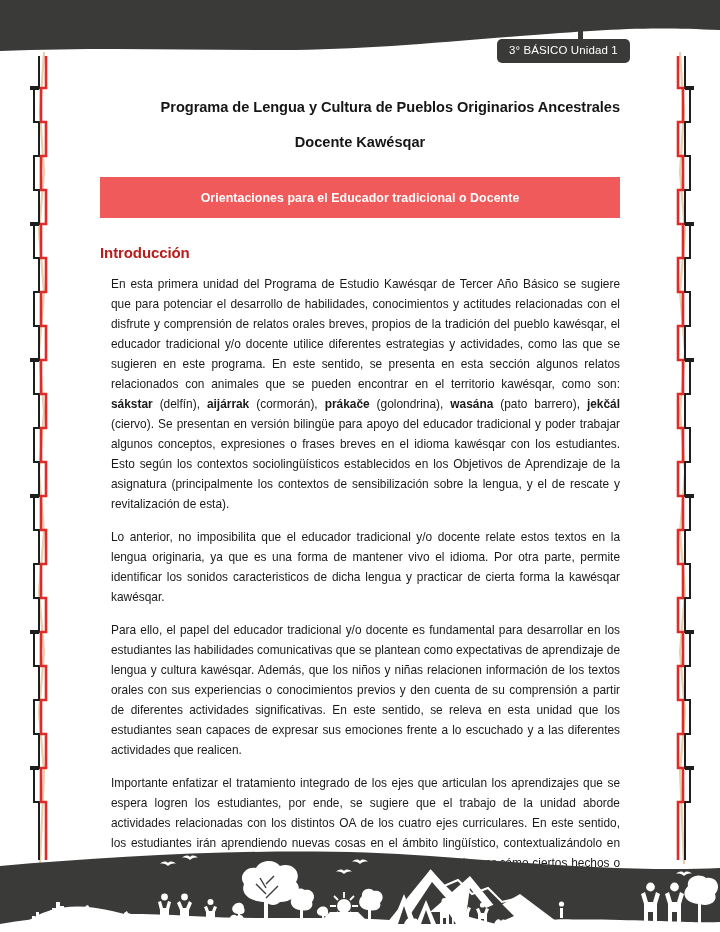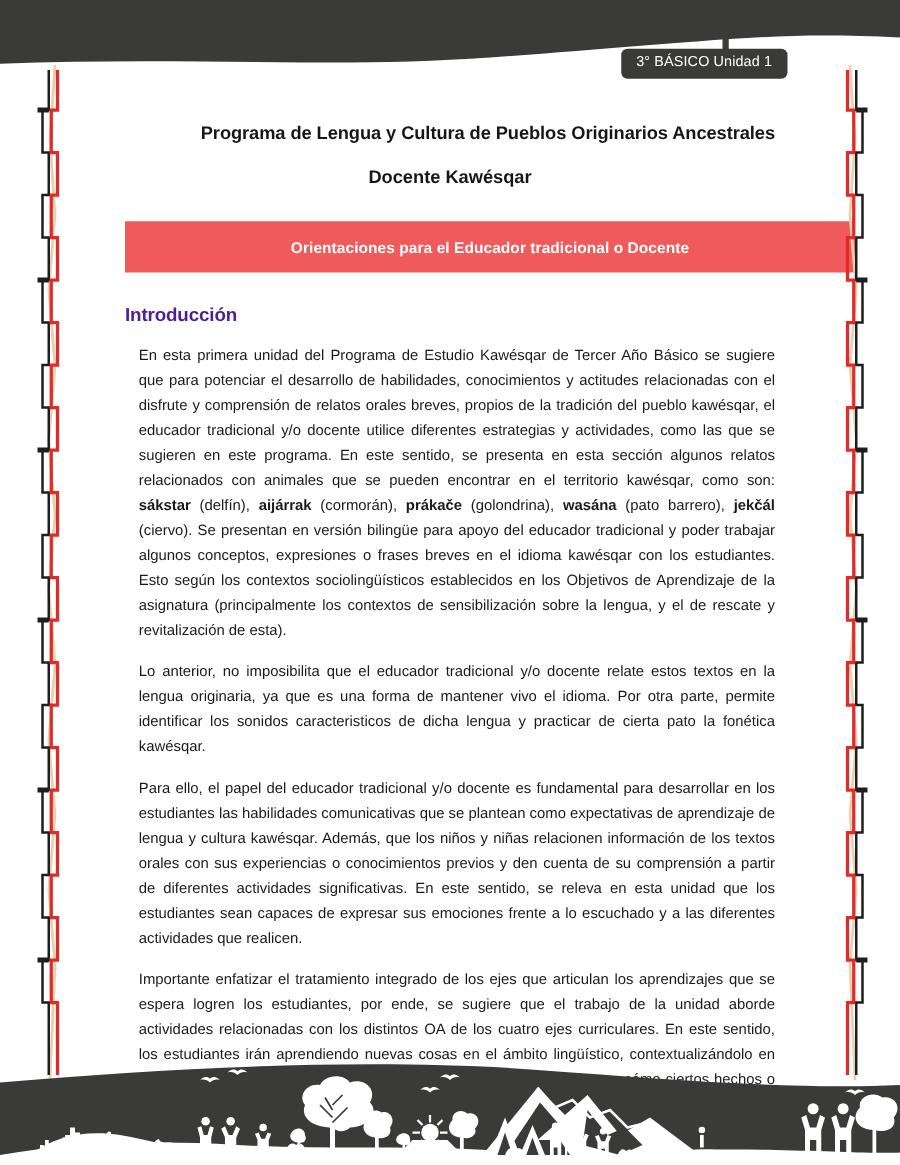--- a/index.html
+++ b/index.html
@@ -106,41 +106,41 @@
     margin: 12px 0 0 0;
     font-size: 14.6px;
     font-weight: bold;
     color: #161616;
     text-align: center;
     line-height: 1.55;
   }
 
   .red-banner {
     margin-top: 24px;
-    width: 584px;
+    width: 520px;
     height: 41px;
     background: #f05a5a;
     display: flex;
     align-items: center;
     justify-content: center;
     box-sizing: border-box;
   }
   .red-banner-text {
     color: #ffffff;
     font-size: 12.4px;
     font-weight: bold;
     letter-spacing: 0.05px;
     text-align: center;
   }
 
   .section-heading {
     margin: 26px 0 0 0;
     font-size: 15px;
     font-weight: bold;
-    color: #4c1d95;
+    color: #b91c1c;
     letter-spacing: -0.1px;
   }
 
   .para {
     margin: 13px 0 0 11px;
     font-size: 11.9px;
     line-height: 1.68;
     color: #1a1a1a;
     text-align: justify;
     text-justify: inter-word;
@@ -216,21 +216,21 @@
     <h2 class="doc-subtitle">Docente Kawésqar</h2>
 
     <div class="red-banner">
       <span class="red-banner-text">Orientaciones para el Educador tradicional o Docente</span>
     </div>
 
     <h3 class="section-heading">Introducción</h3>
 
     <p class="para"><span>En esta primera unidad del Programa de Estudio Kawésqar de Tercer Año Básico se sugiere que para potenciar el desarrollo de habilidades, conocimientos y actitudes relacionadas con el disfrute y comprensión de relatos orales breves, propios de la tradición del pueblo kawésqar, el educador tradicional y/o docente utilice diferentes estrategias y actividades, como las que se sugieren en este programa. En este sentido, se presenta en esta sección algunos relatos relacionados con animales que se pueden encontrar en el territorio kawésqar, como son: </span><b>sákstar</b><span> (delfín), </span><b>aijárrak</b><span> (cormorán), </span><b>prákače</b><span> (golondrina), </span><b>wasána</b><span> (pato barrero), </span><b>jekčál</b><span> (ciervo). </span><span>Se presentan en versión bilingüe para apoyo del educador tradicional y poder trabajar algunos conceptos, expresiones o frases breves en el idioma kawésqar con los estudiantes. Esto según los contextos sociolingüísticos establecidos en los Objetivos de Aprendizaje de la asignatura (principalmente los contextos de sensibilización sobre la lengua, y el de rescate y revitalización de esta).</span></p>
 
-    <p class="para">Lo anterior, no imposibilita que el educador tradicional y/o docente relate estos textos en la lengua originaria, ya que es una forma de mantener vivo el idioma. Por otra parte, permite identificar los sonidos caracteristicos de dicha lengua y practicar de cierta pato la fonética kawésqar.</p>
+    <p class="para">Lo anterior, no imposibilita que el educador tradicional y/o docente relate estos textos en la lengua originaria, ya que es una forma de mantener vivo el idioma. Por otra parte, permite identificar los sonidos caracteristicos de dicha lengua y practicar de cierta forma la kawésqar kawésqar.</p>
 
     <p class="para">Para ello, el papel del educador tradicional y/o docente es fundamental para desarrollar en los estudiantes las habilidades comunicativas que se plantean como expectativas de aprendizaje de lengua y cultura kawésqar. Además, que los niños y niñas relacionen información de los textos orales con sus experiencias o conocimientos previos y den cuenta de su comprensión a partir de diferentes actividades significativas. En este sentido, se releva en esta unidad que los estudiantes sean capaces de expresar sus emociones frente a lo escuchado y a las diferentes actividades que realicen.</p>
 
     <p class="para">Importante enfatizar el tratamiento integrado de los ejes que articulan los aprendizajes que se espera logren los estudiantes, por ende, se sugiere que el trabajo de la unidad aborde actividades relacionadas con los distintos OA de los cuatro ejes curriculares. En este sentido, los estudiantes irán aprendiendo nuevas cosas en el ámbito lingüístico, contextualizándolo en aspectos relativos a la historia del pueblo kawésqar, que les permita ver cómo ciertos hechos o situaciones de la vida ancestral se han desarrollado o no hasta la actualidad. Asimismo, avanzar en la comprensión del principio de la vida en armonía y sus manifestaciones de interdependencia entre la naturaleza y el ser humano, que también se expresan en algunas manifestaciones del patrimonio cultural del pueblo, relacionadas -por ejemplo- con sonidos, colores, imágenes, entre otros, relacionados con los espacios naturales del territorio kawésqar.</p>
 
   </div>
 
   <div class="bottom-band">
     <svg width="720" height="82" viewBox="0 0 720 82" xmlns="http://www.w3.org/2000/svg">
 

